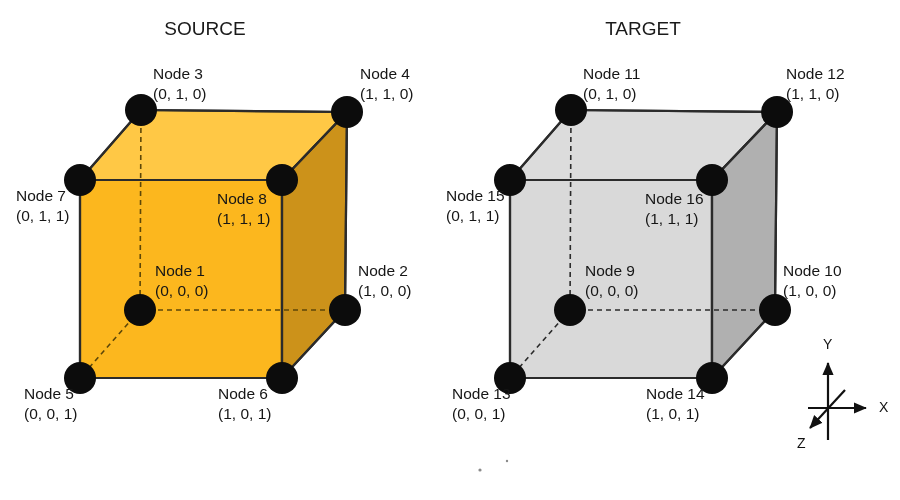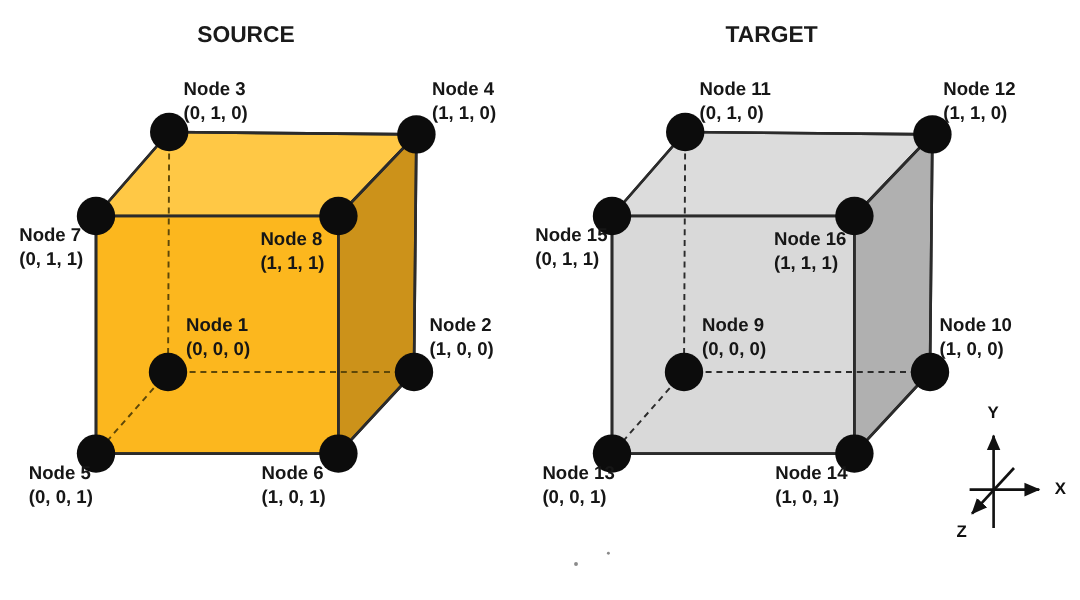--- a/index.html
+++ b/index.html
@@ -13,21 +13,20 @@
     position: relative;
     overflow: hidden;
     font-family: "Liberation Sans", sans-serif;
     color: #1a1a1a;
   }
   #stage {
     position: absolute;
     left: 0; top: 0;
     width: 900px;
     height: 400px;
-    font-weight: bold;
   }
   svg.diagram {
     position: absolute;
     left: 0; top: 0;
     width: 900px;
     height: 500px;
     display: block;
   }
   .title-text {
     font-family: "Liberation Sans", sans-serif;

